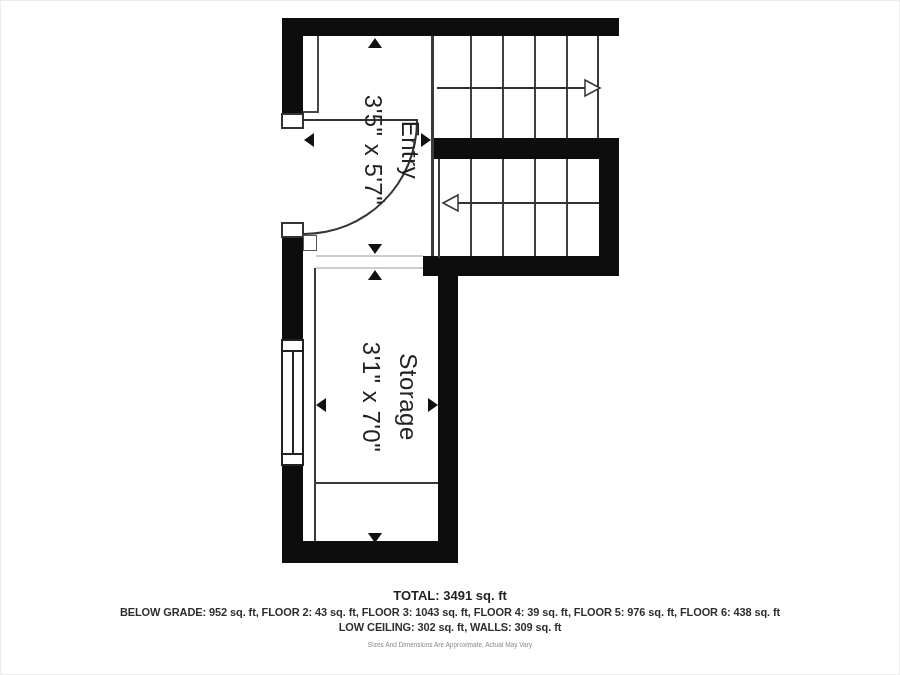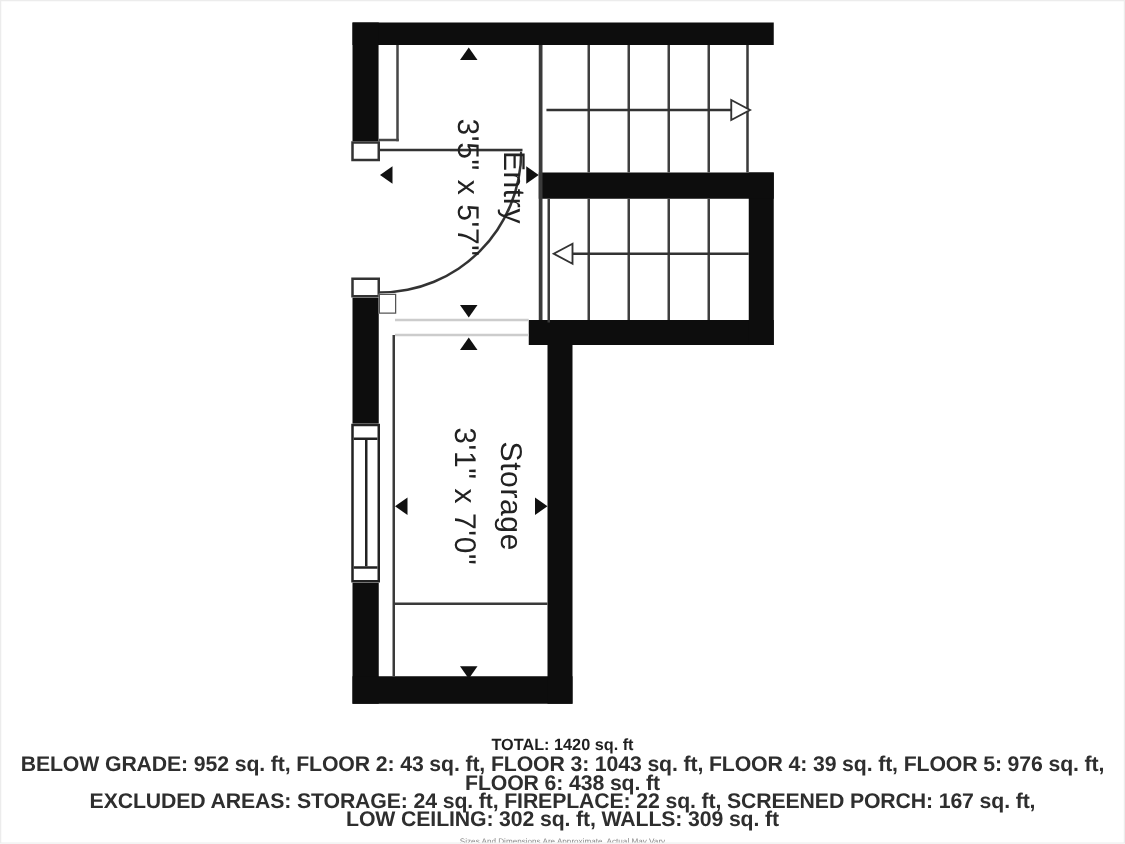--- a/index.html
+++ b/index.html
@@ -17,21 +17,21 @@
   .window .h{position:absolute;left:0;right:0;height:2px;background:#222;}
   .window .v{position:absolute;left:50%;width:2px;margin-left:-1px;top:11px;bottom:11px;background:#222;}
   .dim{position:absolute;width:0;height:0;}
   .dim.l{border-top:7px solid transparent;border-bottom:7px solid transparent;border-right:10px solid #111;}
   .dim.r{border-top:7px solid transparent;border-bottom:7px solid transparent;border-left:10px solid #111;}
   .dim.u{border-left:7px solid transparent;border-right:7px solid transparent;border-bottom:10px solid #111;}
   .dim.d{border-left:7px solid transparent;border-right:7px solid transparent;border-top:10px solid #111;}
   .room-label{position:absolute;transform:translate(-50%,-50%) rotate(90deg);text-align:center;font-size:24px;line-height:37px;color:#222;white-space:nowrap;letter-spacing:.5px;}
   .footer{position:absolute;left:0;right:0;top:587px;text-align:center;color:#2e2e2e;}
   .footer .total{font-size:13px;font-weight:bold;margin:0 0 2px 0;color:#1f1f1f;}
-  .footer .ln{font-size:17px;font-weight:600;line-height:14.5px;letter-spacing:-0.1px;}
+  .footer .ln{font-size:11px;font-weight:600;line-height:14.5px;letter-spacing:-0.1px;}
   .footer .disc{font-size:6.5px;color:#8a8a8a;margin-top:7px;font-weight:400;}
 </style>
 </head>
 <body>
 
 <div class="canvas">
 
   <div class="wall" style="left:281px;top:17px;width:337px;height:18px;"></div>
   <div class="wall" style="left:281px;top:17px;width:21px;height:96px;"></div>
   <div class="wall" style="left:281px;top:237px;width:21px;height:101px;"></div>
@@ -94,20 +94,19 @@
   <div class="room-label" style="left:391px;top:149px;">
     <div>Entry</div>
     <div>3'5" x 5'7"</div>
   </div>
   <div class="room-label" style="left:389px;top:396px;">
     <div>Storage</div>
     <div>3'1" x 7'0"</div>
   </div>
 
   <div class="footer">
-    <div class="total">TOTAL: 1420 sq. ft</div>
+    <div class="total">TOTAL: 3491 sq. ft</div>
     <div class="ln">BELOW GRADE: 952 sq. ft, FLOOR 2: 43 sq. ft, FLOOR 3: 1043 sq. ft, FLOOR 4: 39 sq. ft, FLOOR 5: 976 sq. ft, FLOOR 6: 438 sq. ft</div>
-    <div class="ln">EXCLUDED AREAS: STORAGE: 24 sq. ft, FIREPLACE: 22 sq. ft, SCREENED PORCH: 167 sq. ft,</div>
     <div class="ln">LOW CEILING: 302 sq. ft, WALLS: 309 sq. ft</div>
     <div class="disc">Sizes And Dimensions Are Approximate, Actual May Vary</div>
   </div>
 
 </div>
 
 </body></html>

